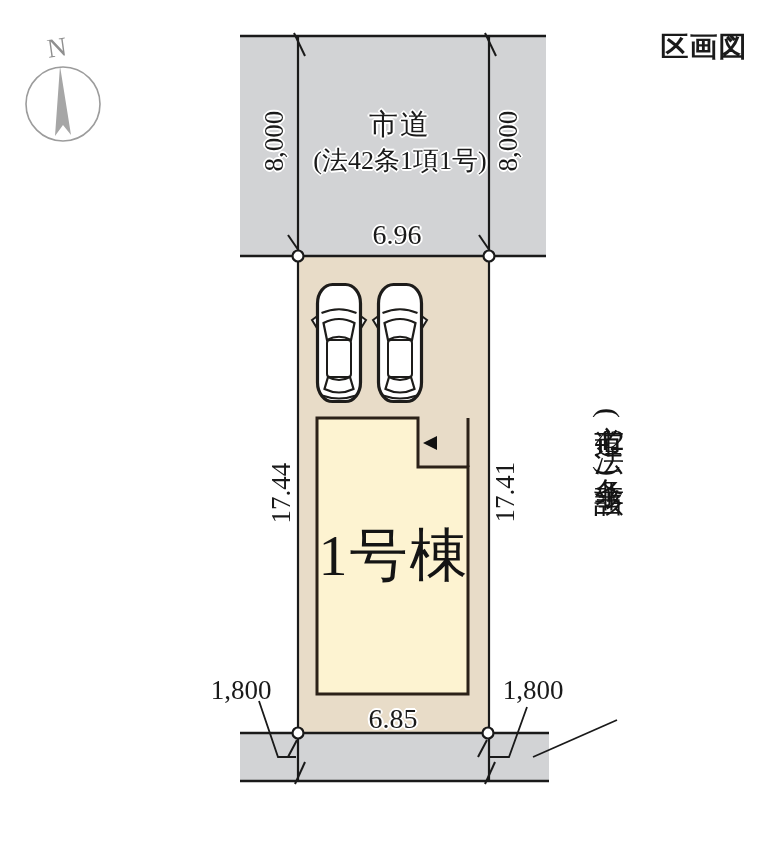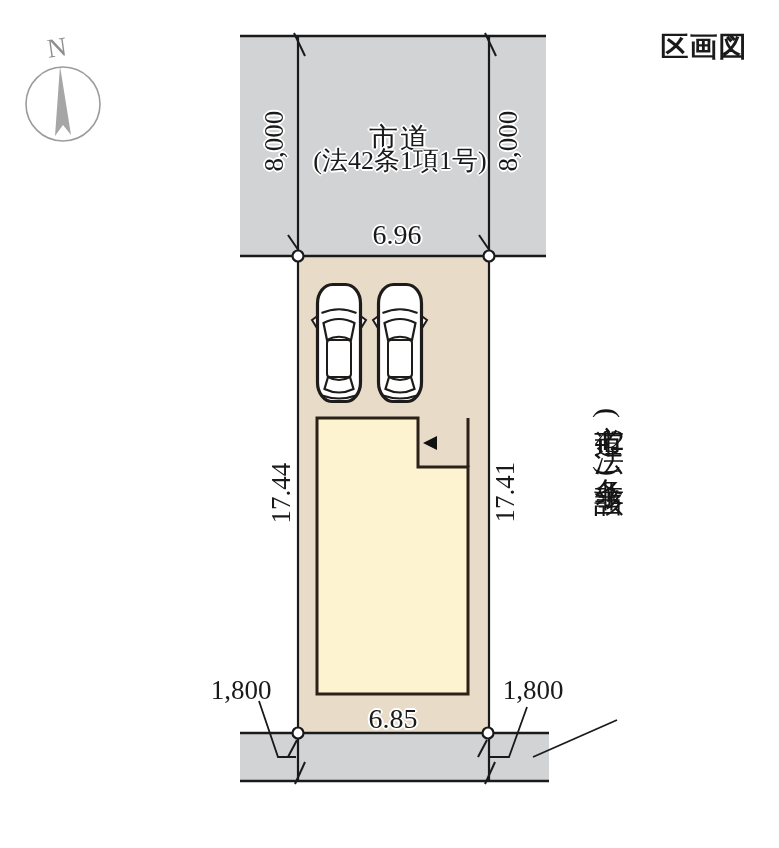--- a/index.html
+++ b/index.html
@@ -10,21 +10,21 @@
   .drawing{position:absolute;left:0;top:0;}
   .label{
     position:absolute;transform:translate(-50%,-50%);
     white-space:nowrap;line-height:1;color:#1a1a1a;
     text-shadow:-2px 0 0 #fff,2px 0 0 #fff,0 -2px 0 #fff,0 2px 0 #fff,
                 -1px -1px 0 #fff,1px -1px 0 #fff,-1px 1px 0 #fff,1px 1px 0 #fff;
   }
   .rot{transform:translate(-50%,-50%) rotate(-90deg);}
   .dim{font-size:27px;}
   .frontage{font-size:28px;}
-  .road-name-1{font-size:29px;letter-spacing:2px;margin-top:14px;}
+  .road-name-1{font-size:29px;letter-spacing:2px;}
   .road-name-2{font-size:26px;}
   .title{
     font-family:Liberation Mono, monospace;
     font-weight:bold;font-size:28px;letter-spacing:1px;text-shadow:none;
   }
   .n-mark{
     font-size:27px;color:#8f8f8f;text-shadow:none;
     transform:translate(-50%,-50%) rotate(-8deg);
   }
   .building-label{font-size:58px;letter-spacing:2px;text-shadow:none;color:#141414;}
@@ -121,18 +121,19 @@
   <div class="label frontage" style="left:397px;top:235px;">6.96</div>
 
   <div class="label rot dim" style="left:281px;top:493px;">17.44</div>
   <div class="label rot dim" style="left:505px;top:492px;">17.41</div>
 
   <div class="label dim" style="left:241px;top:690px;">1,800</div>
   <div class="label dim" style="left:533px;top:690px;">1,800</div>
 
   <div class="label frontage" style="left:393px;top:719px;">6.85</div>
 
+  <div class="label building-label" style="left:394px;top:556px;">1号棟</div>
 
   <div class="vroad">
     <span>市道(法</span><span class="tcy">42</span><span>条非該当)</span>
   </div>
 
 </div>
 
 </body></html>

